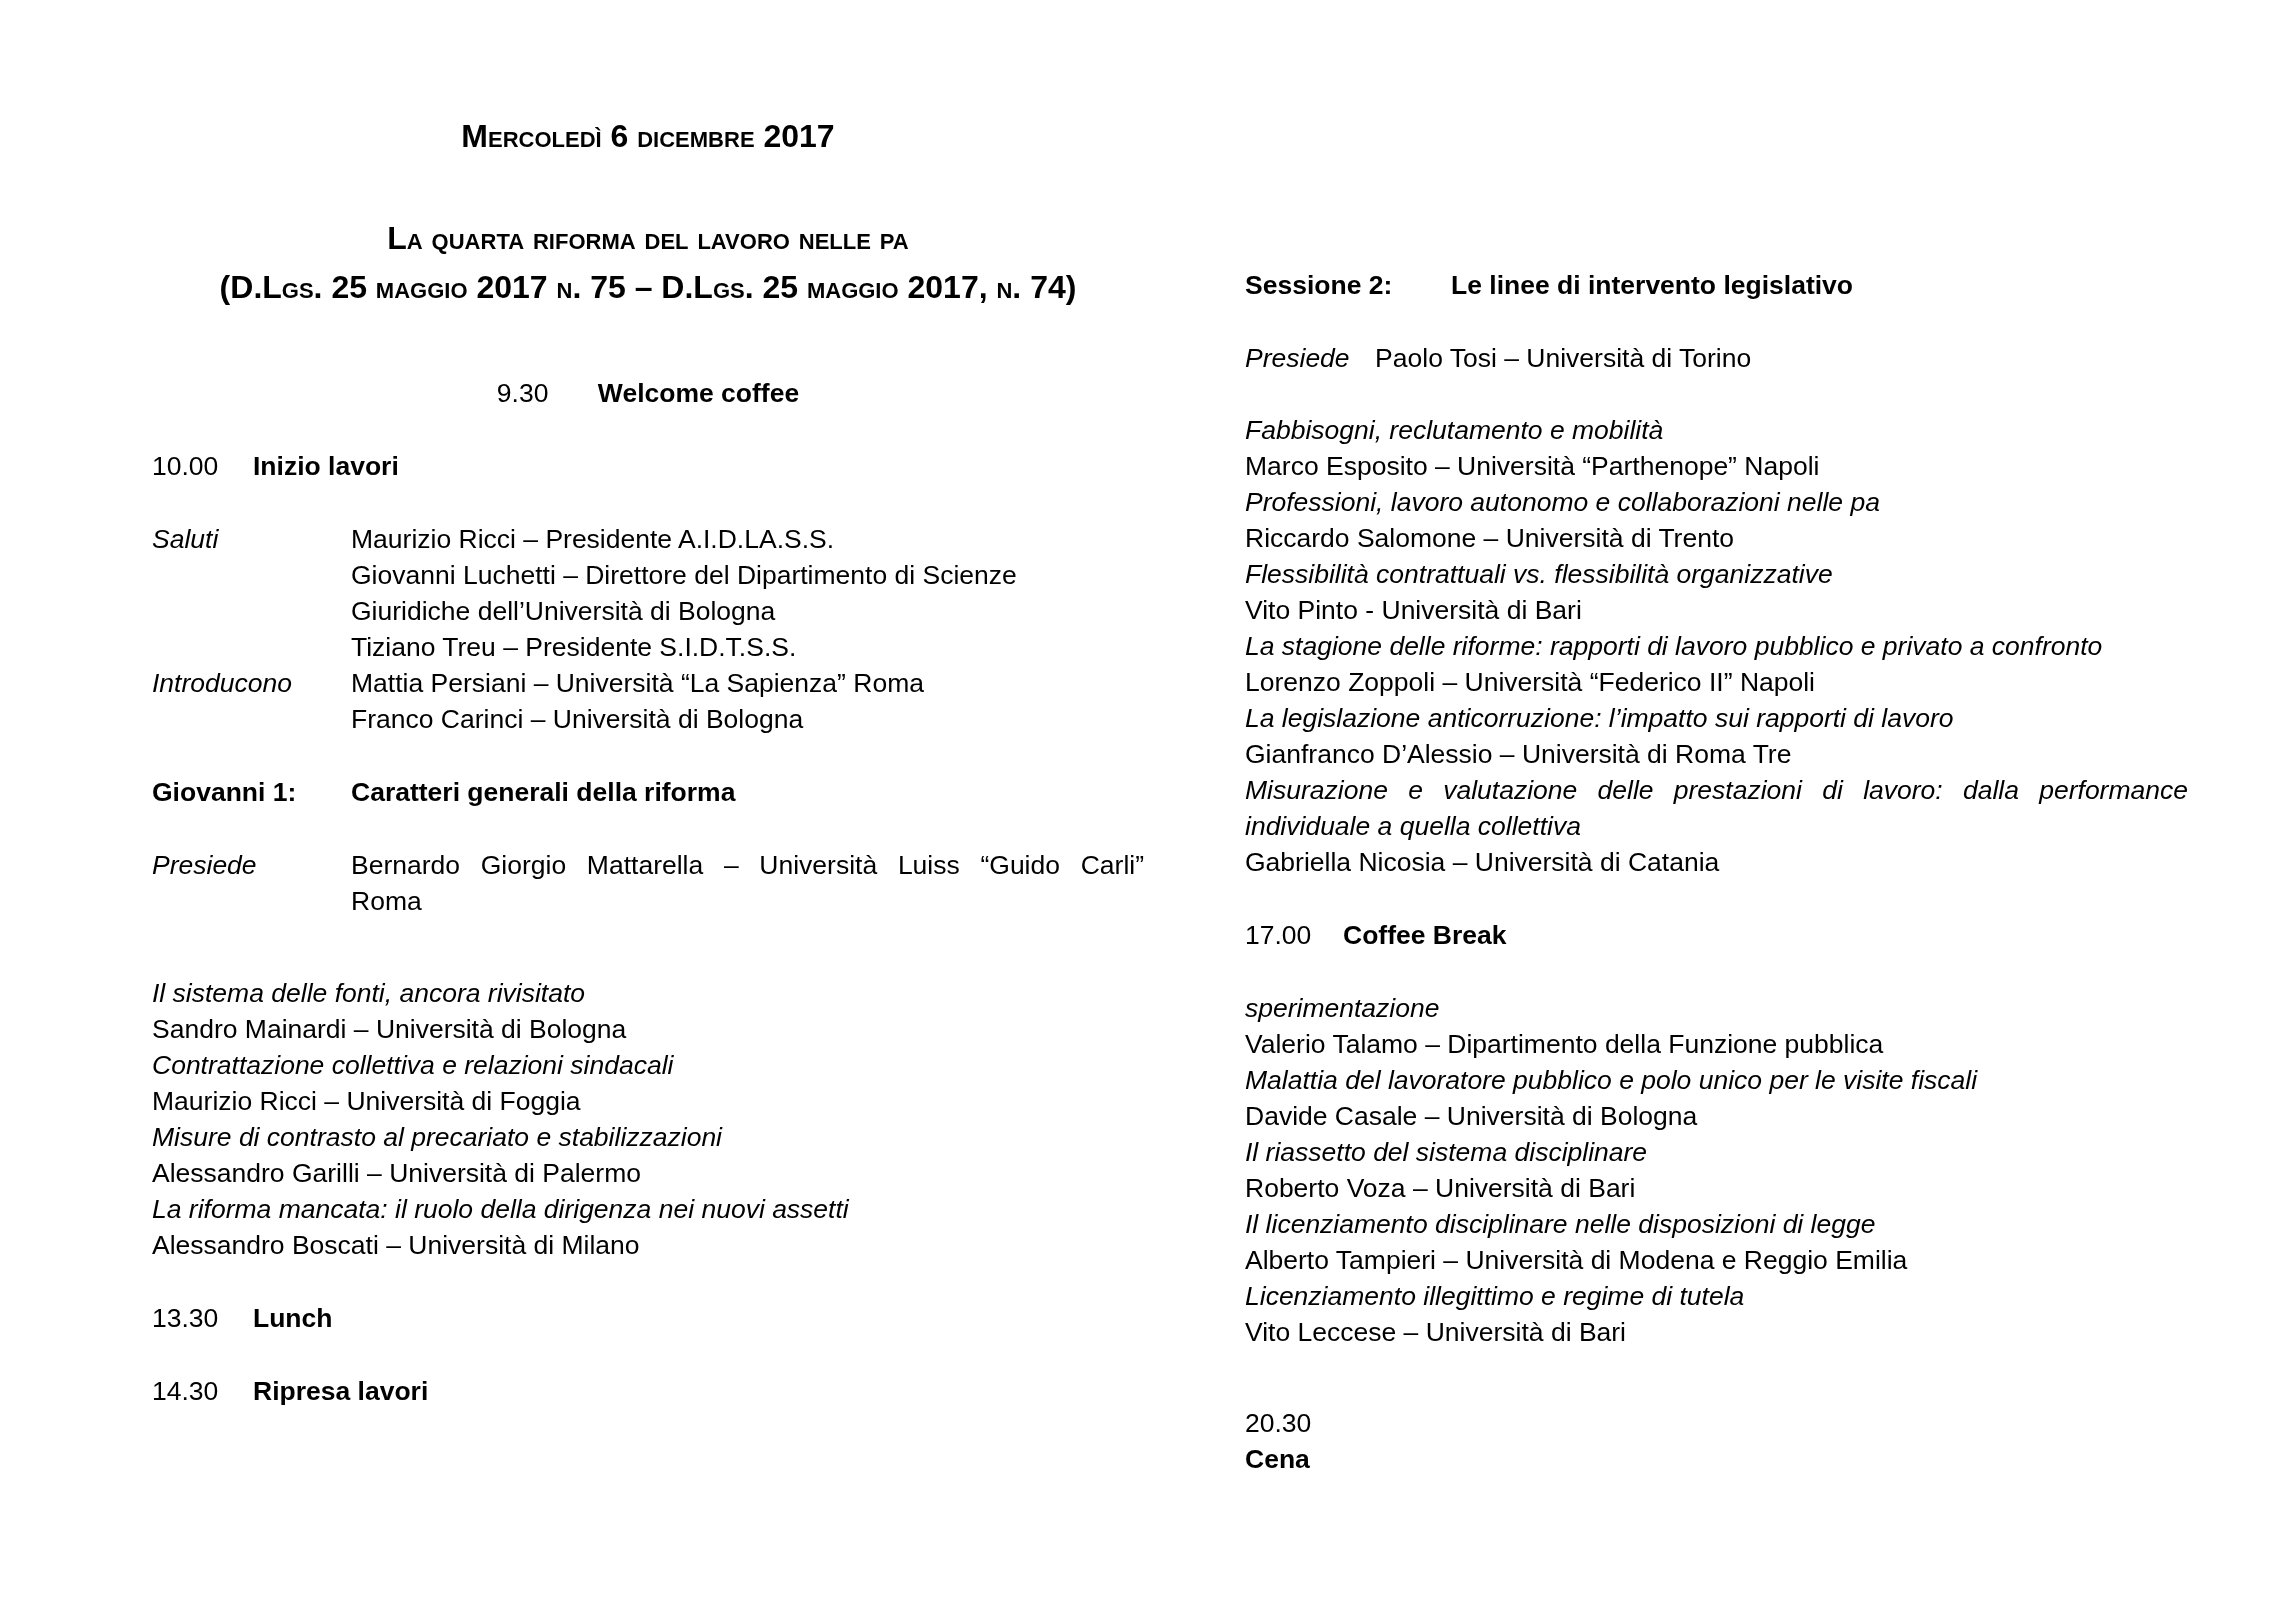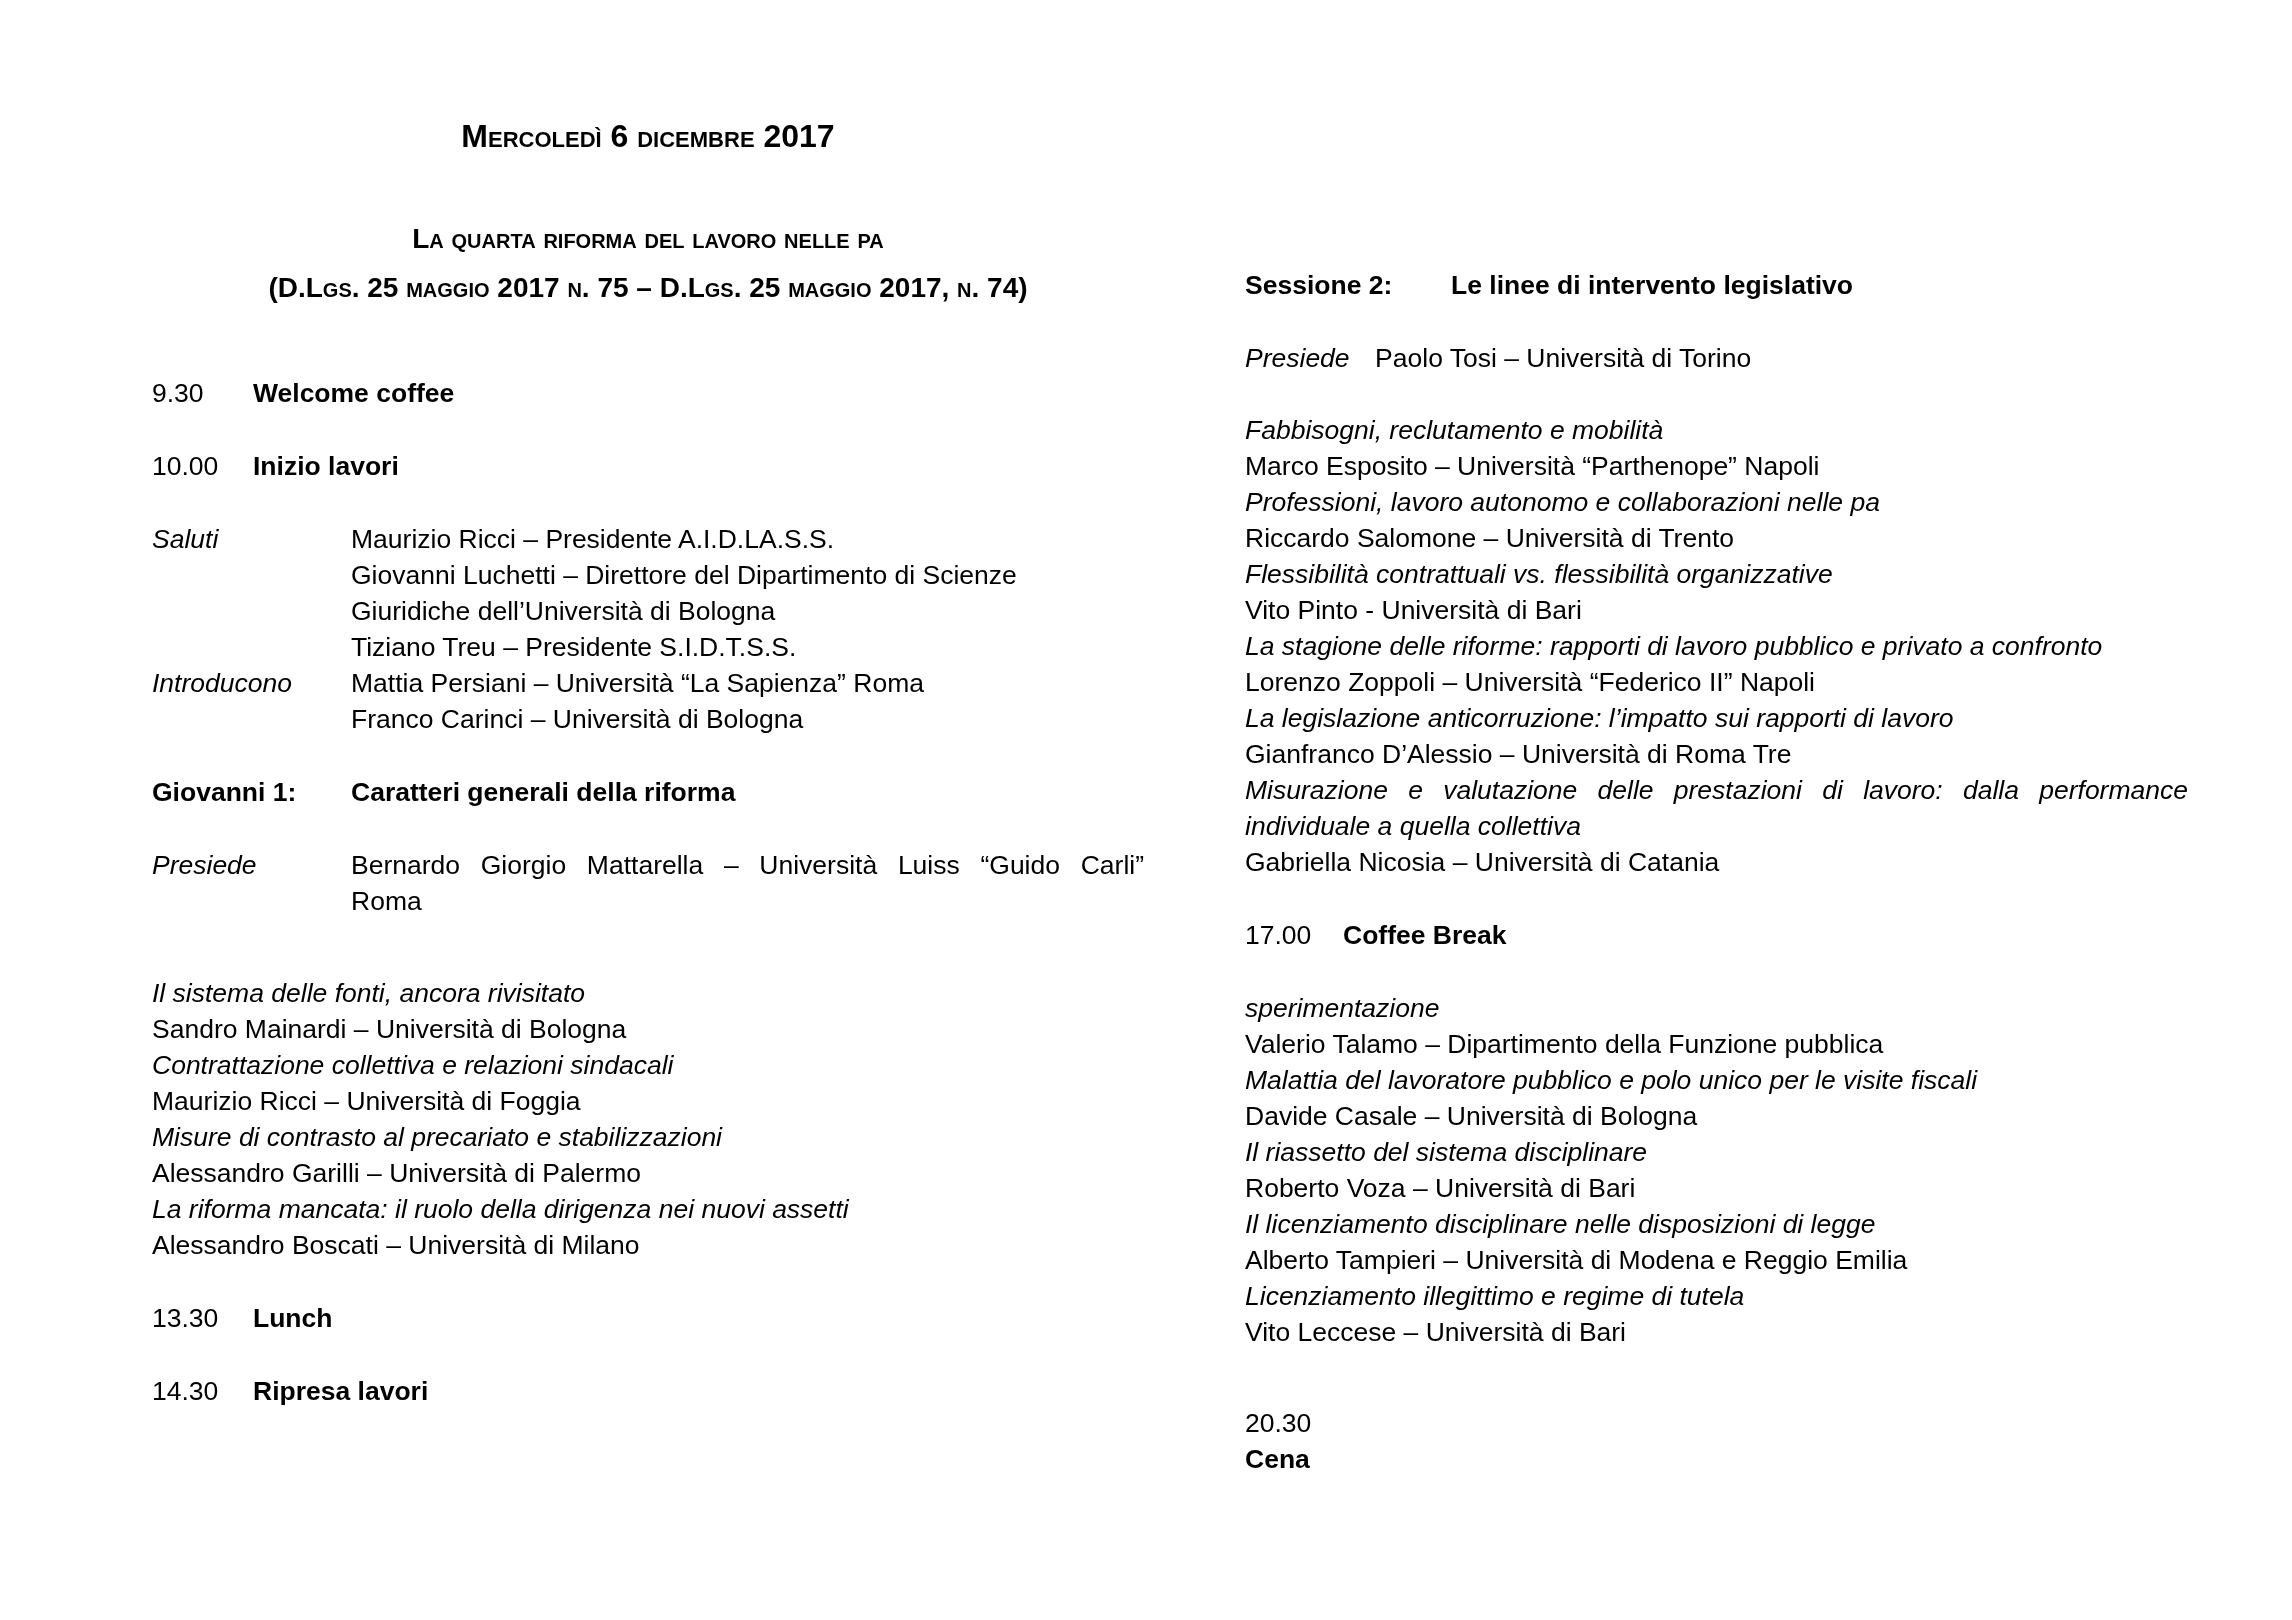--- a/index.html
+++ b/index.html
@@ -16,21 +16,21 @@
 
   
   .date-header {
     margin-top:116px; text-align:center; white-space:nowrap;
     font-weight:bold; font-variant:small-caps;
     font-size:32px; line-height:41px;
   }
   .doc-title { margin-top:57px; text-align:center; }
   .doc-title .tline {
     font-weight:bold; font-variant:small-caps;
-    font-size:28px; line-height:49px; white-space:nowrap;
+    font-size:32px; line-height:49px; white-space:nowrap;
   }
 
   
   .trow { display:flex; }
   .trow .time { flex:none; width:101px; }
   .col-right .trow .time { width:98px; }
   .trow .tlabel { font-weight:bold; }
   .gap1 { margin-top:37px; }
   .gap2 { margin-top:55px;flex-direction:column; }
 
@@ -56,21 +56,21 @@
 
   <div class="col col-left">
 
     <div class="date-header">Mercoledì 6 dicembre 2017</div>
 
     <div class="doc-title">
       <div class="tline">La quarta riforma del lavoro nelle pa</div>
       <div class="tline">(D.Lgs. 25 maggio 2017 n. 75 – D.Lgs. 25 maggio 2017, n. 74)</div>
     </div>
 
-    <div class="trow" style="margin-top:63px;">
+    <div class="trow" style="margin-top:63px;justify-content:center;">
       <div class="time">9.30</div>
       <div class="tlabel">Welcome coffee</div>
     </div>
 
     <div class="trow gap1">
       <div class="time">10.00</div>
       <div class="tlabel">Inizio lavori</div>
     </div>
 
     <div class="rolerow gap1">

